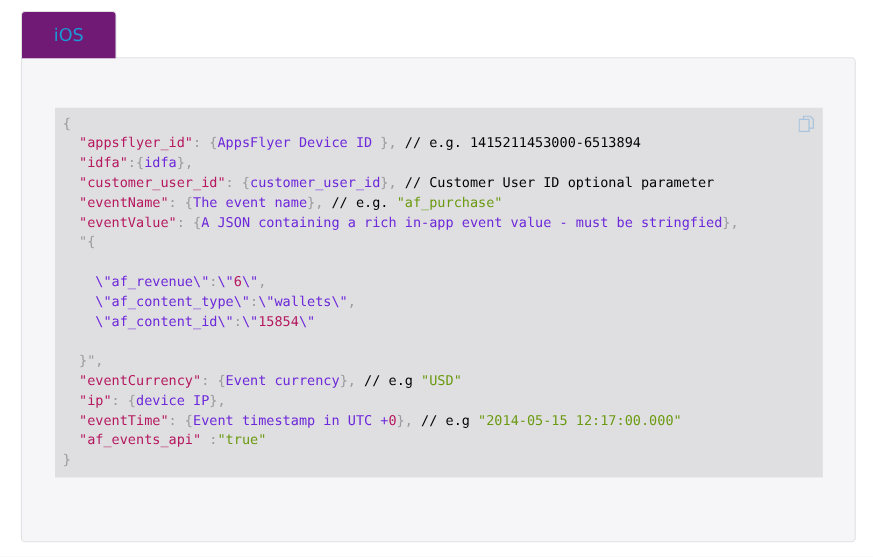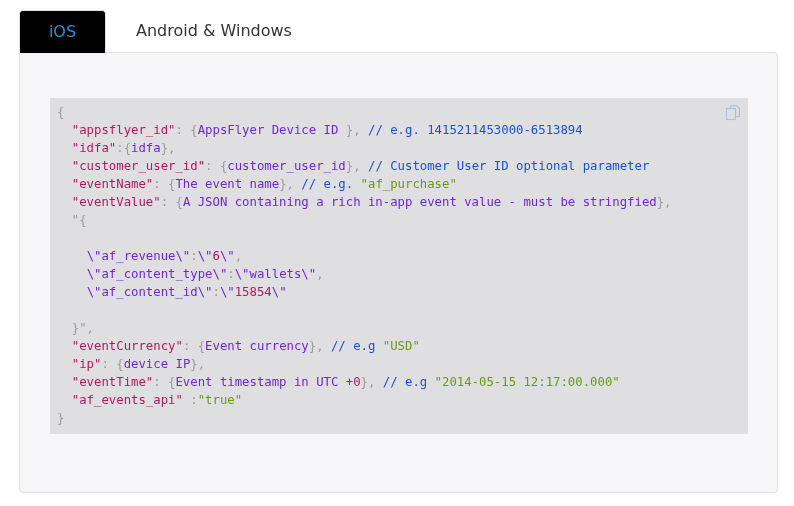--- a/index.html
+++ b/index.html
@@ -1,37 +1,36 @@
 <!DOCTYPE html>
 <html><head>
 <meta charset="utf-8">
 <style>
   html, body { margin: 0; padding: 0; background: #ffffff; }
   body { width: 794px; height: 506px; position: relative; overflow: hidden; font-family: "DejaVu Sans", sans-serif; }
   .tabs { position: absolute; left: 19px; top: 10px; height: 43px; display: flex; }
   .tab { height: 42px; line-height: 42px; font-size: 16px; color: #333; padding: 0 30px; box-sizing: border-box; cursor: pointer; }
-  .tab.active { width: 87px; text-align: center; padding: 0; color: #1a9ad6; background: #000000; border: 1px solid #e1e1e4; border-bottom: none; border-radius: 4px 4px 0 0; height: 43px; position: relative; z-index: 2; }
+  .tab.active { width: 87px; text-align: center; padding: 0; color: #1a9ad6; background: #701a75; border: 1px solid #e1e1e4; border-bottom: none; border-radius: 4px 4px 0 0; height: 43px; position: relative; z-index: 2; }
   .tab.inactive { padding-left: 30px; }
   .panel { position: absolute; left: 19px; top: 52px; width: 759px; height: 441px; box-sizing: border-box; background: #f6f6f8; border: 1px solid #e1e1e4; border-radius: 0 4px 4px 4px; }
   .code { position: absolute; left: 30px; top: 45px; width: 698px; height: 336px; background: #dfdfe1; box-sizing: border-box; padding: 5px 0 0 7px; font-family: "DejaVu Sans Mono", monospace; font-size: 12.3px; line-height: 18px; color: #222; white-space: pre; }
   .copy { position: absolute; right: 8px; top: 7px; width: 14px; height: 16px; cursor: pointer; }
   .key { color: #b5185f; }
   .punc { color: #9a9aa0; }
-  .cmt { color: #1d4ed8; }
+  .cmt { color: #000000; }
   .str { color: #6b9a12; }
   .num { color: #b5185f; }
   .txt { color: #6d28d9; }
   .line { height: 18px; }
 </style>
 </head>
 <body>
 
 <div class="tabs">
   <div class="tab active">iOS</div>
-  <div class="tab inactive">Android &amp; Windows</div>
 </div>
 
 <div class="panel">
   <div class="code"><svg class="copy" viewBox="0 0 14 16">
         <rect x="0.5" y="3.5" width="9" height="11" fill="none" stroke="#a9c4dc" stroke-width="1.2"></rect>
         <path d="M4.5 3.5 V0.6 H10.5 L13.4 3.5 V11.5 H9.5" fill="none" stroke="#a9c4dc" stroke-width="1.2"></path>
       </svg><div class="line"><span class="punc">{</span></div><div class="line">  <span class="key">"appsflyer_id"</span><span class="punc">: {</span><span class="txt">AppsFlyer Device ID </span><span class="punc">}, </span><span class="cmt">// e.g. 1415211453000-6513894</span></div><div class="line">  <span class="key">"idfa"</span><span class="punc">:{</span><span class="txt">idfa</span><span class="punc">},</span></div><div class="line">  <span class="key">"customer_user_id"</span><span class="punc">: {</span><span class="txt">customer_user_id</span><span class="punc">}, </span><span class="cmt">// Customer User ID optional parameter</span></div><div class="line">  <span class="key">"eventName"</span><span class="punc">: {</span><span class="txt">The event name</span><span class="punc">}, </span><span class="cmt">// e.g.</span> <span class="str">"af_purchase"</span></div><div class="line">  <span class="key">"eventValue"</span><span class="punc">: {</span><span class="txt">A JSON containing a rich in-app event value - must be stringfied</span><span class="punc">},</span></div><div class="line">  <span class="punc">"{</span></div><div class="line"></div><div class="line">    <span class="txt">\"af_revenue\"</span><span class="punc">:</span><span class="txt">\"</span><span class="num">6</span><span class="txt">\"</span><span class="punc">,</span></div><div class="line">    <span class="txt">\"af_content_type\"</span><span class="punc">:</span><span class="txt">\"</span><span class="txt">wallets</span><span class="txt">\"</span><span class="punc">,</span></div><div class="line">    <span class="txt">\"af_content_id\"</span><span class="punc">:</span><span class="txt">\"</span><span class="num">15854</span><span class="txt">\"</span></div><div class="line"></div><div class="line">  <span class="punc">}",</span></div><div class="line">  <span class="key">"eventCurrency"</span><span class="punc">: {</span><span class="txt">Event currency</span><span class="punc">}, </span><span class="cmt">// e.g</span> <span class="str">"USD"</span></div><div class="line">  <span class="key">"ip"</span><span class="punc">: {</span><span class="txt">device IP</span><span class="punc">},</span></div><div class="line">  <span class="key">"eventTime"</span><span class="punc">: {</span><span class="txt">Event timestamp in UTC +</span><span class="num">0</span><span class="punc">}, </span><span class="cmt">// e.g</span> <span class="str">"2014-05-15 12:17:00.000"</span></div><div class="line">  <span class="key">"af_events_api"</span><span class="punc"> :</span><span class="str">"true"</span></div><div class="line"><span class="punc">}</span></div></div>
 </div>
 
 </body></html>

